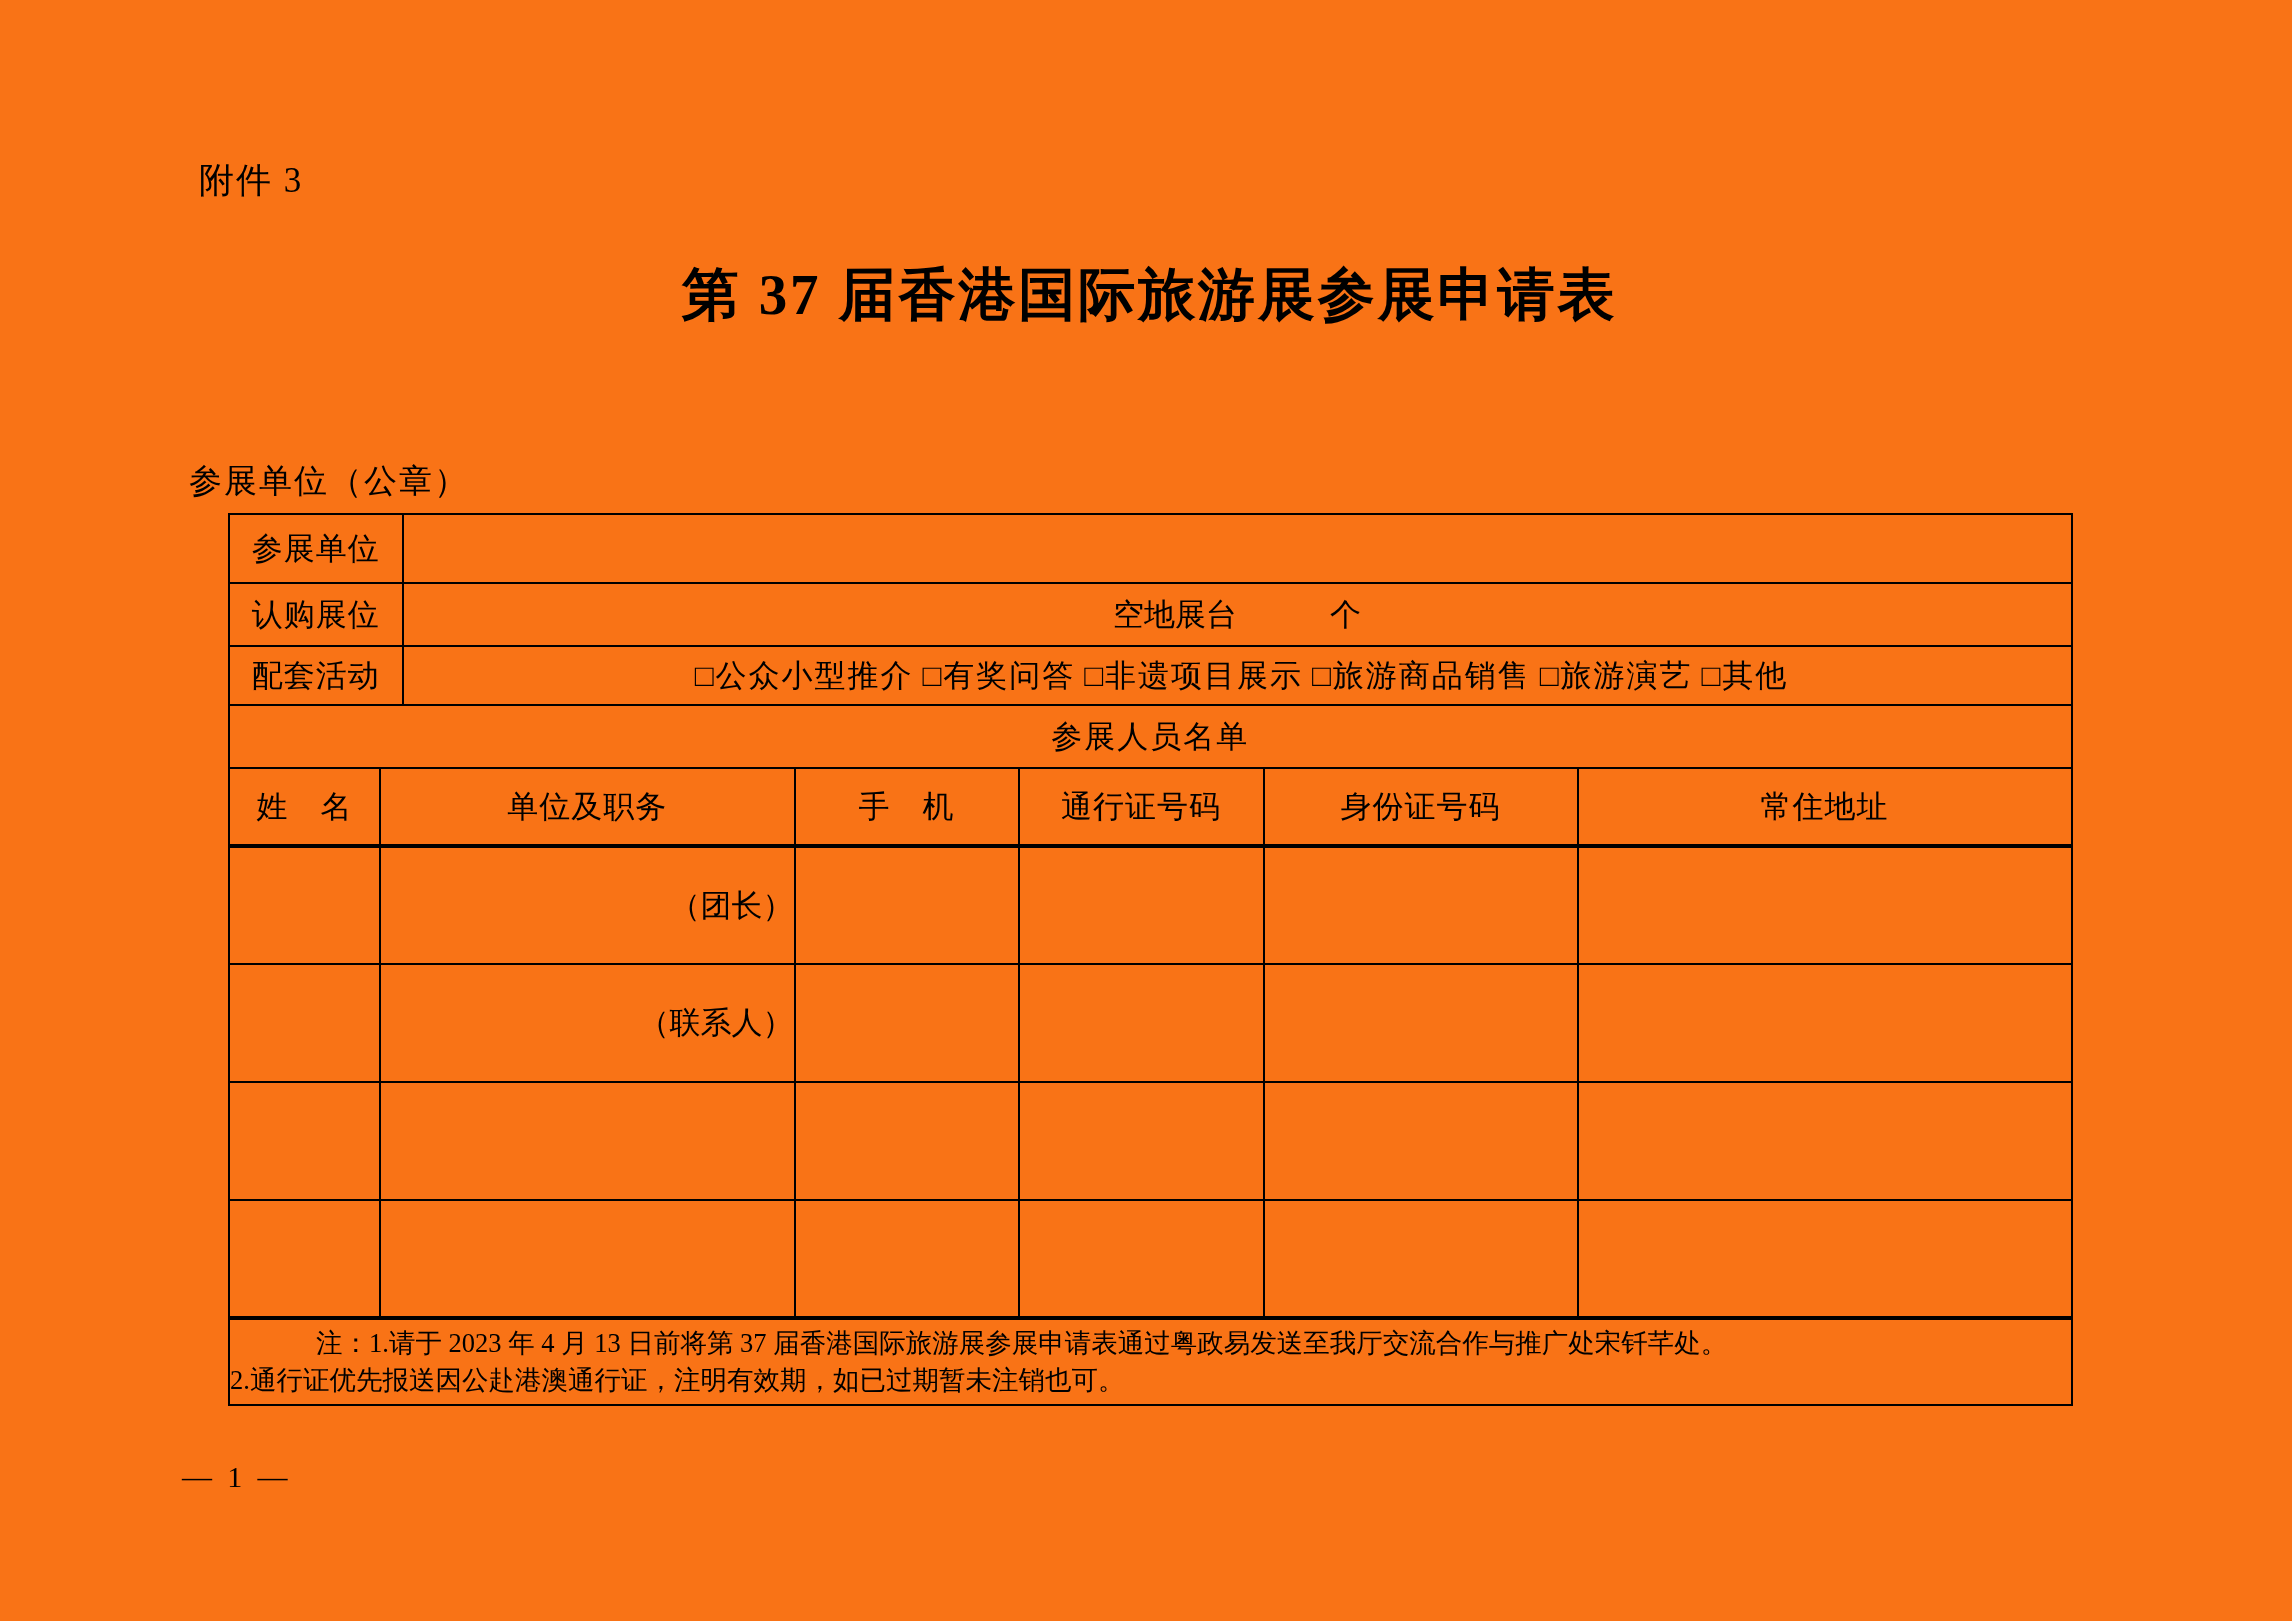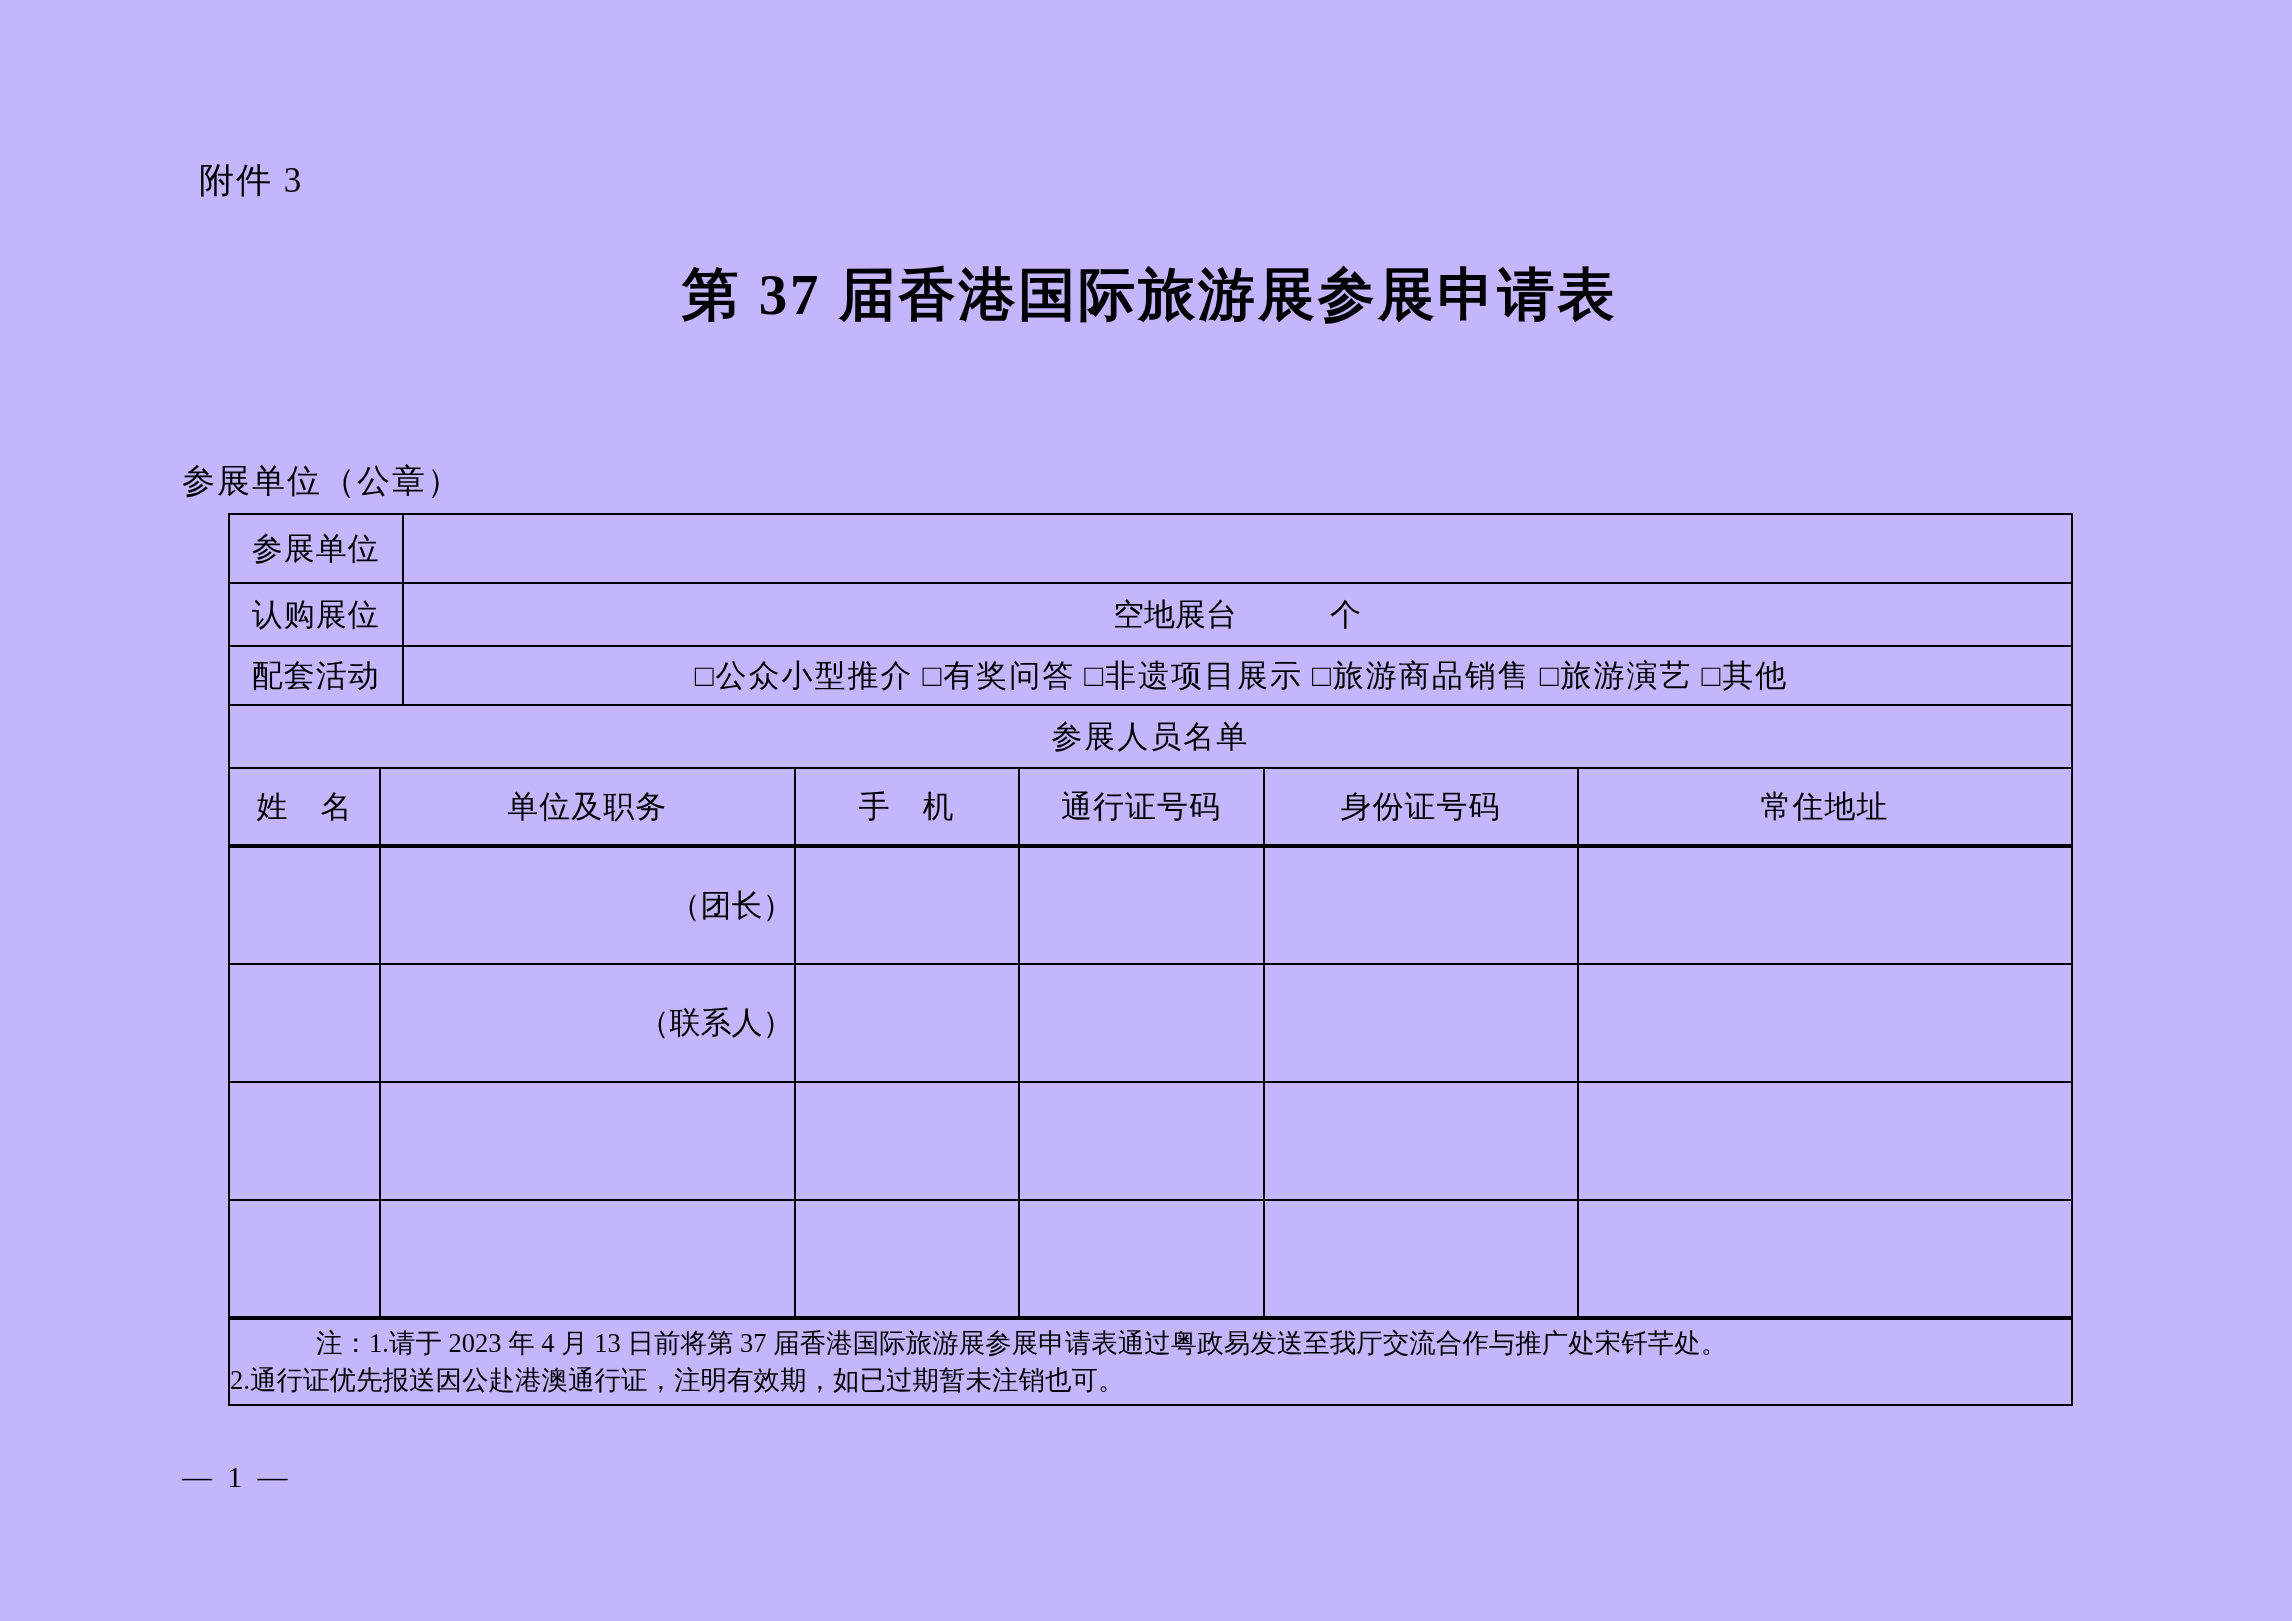--- a/index.html
+++ b/index.html
@@ -1,34 +1,34 @@
 <!DOCTYPE html>
 <html><head>
 <meta charset="utf-8">
 <style>
   html,body{margin:0;padding:0;background:#888;}
   .page{
     position:relative;
     width:2293px;height:1621px;
-    background:#c4b5fd;
+    background:#f97316;
     font-family:"Liberation Serif", serif;
     color:#000;
     overflow:hidden;
   }
   .attachment{
     position:absolute;left:199px;top:157px;
     font-size:35px;letter-spacing:2px;
   }
   .doc-title{
     position:absolute;left:228px;top:257px;width:1843px;
     text-align:center;
     font-size:57px;font-weight:700;letter-spacing:2.9px;
   }
   .stamp-label{
-    position:absolute;left:182px;top:459px;
+    position:absolute;left:189px;top:459px;
     font-size:33px;letter-spacing:2px;
   }
   table.form{
     position:absolute;left:228px;top:513px;
     width:1843px;
     border-collapse:collapse;table-layout:fixed;
     border:2.9px solid #000;
   }
   table.form td, table.form th{
     border-left:2px solid #000;border-right:2px solid #000;

